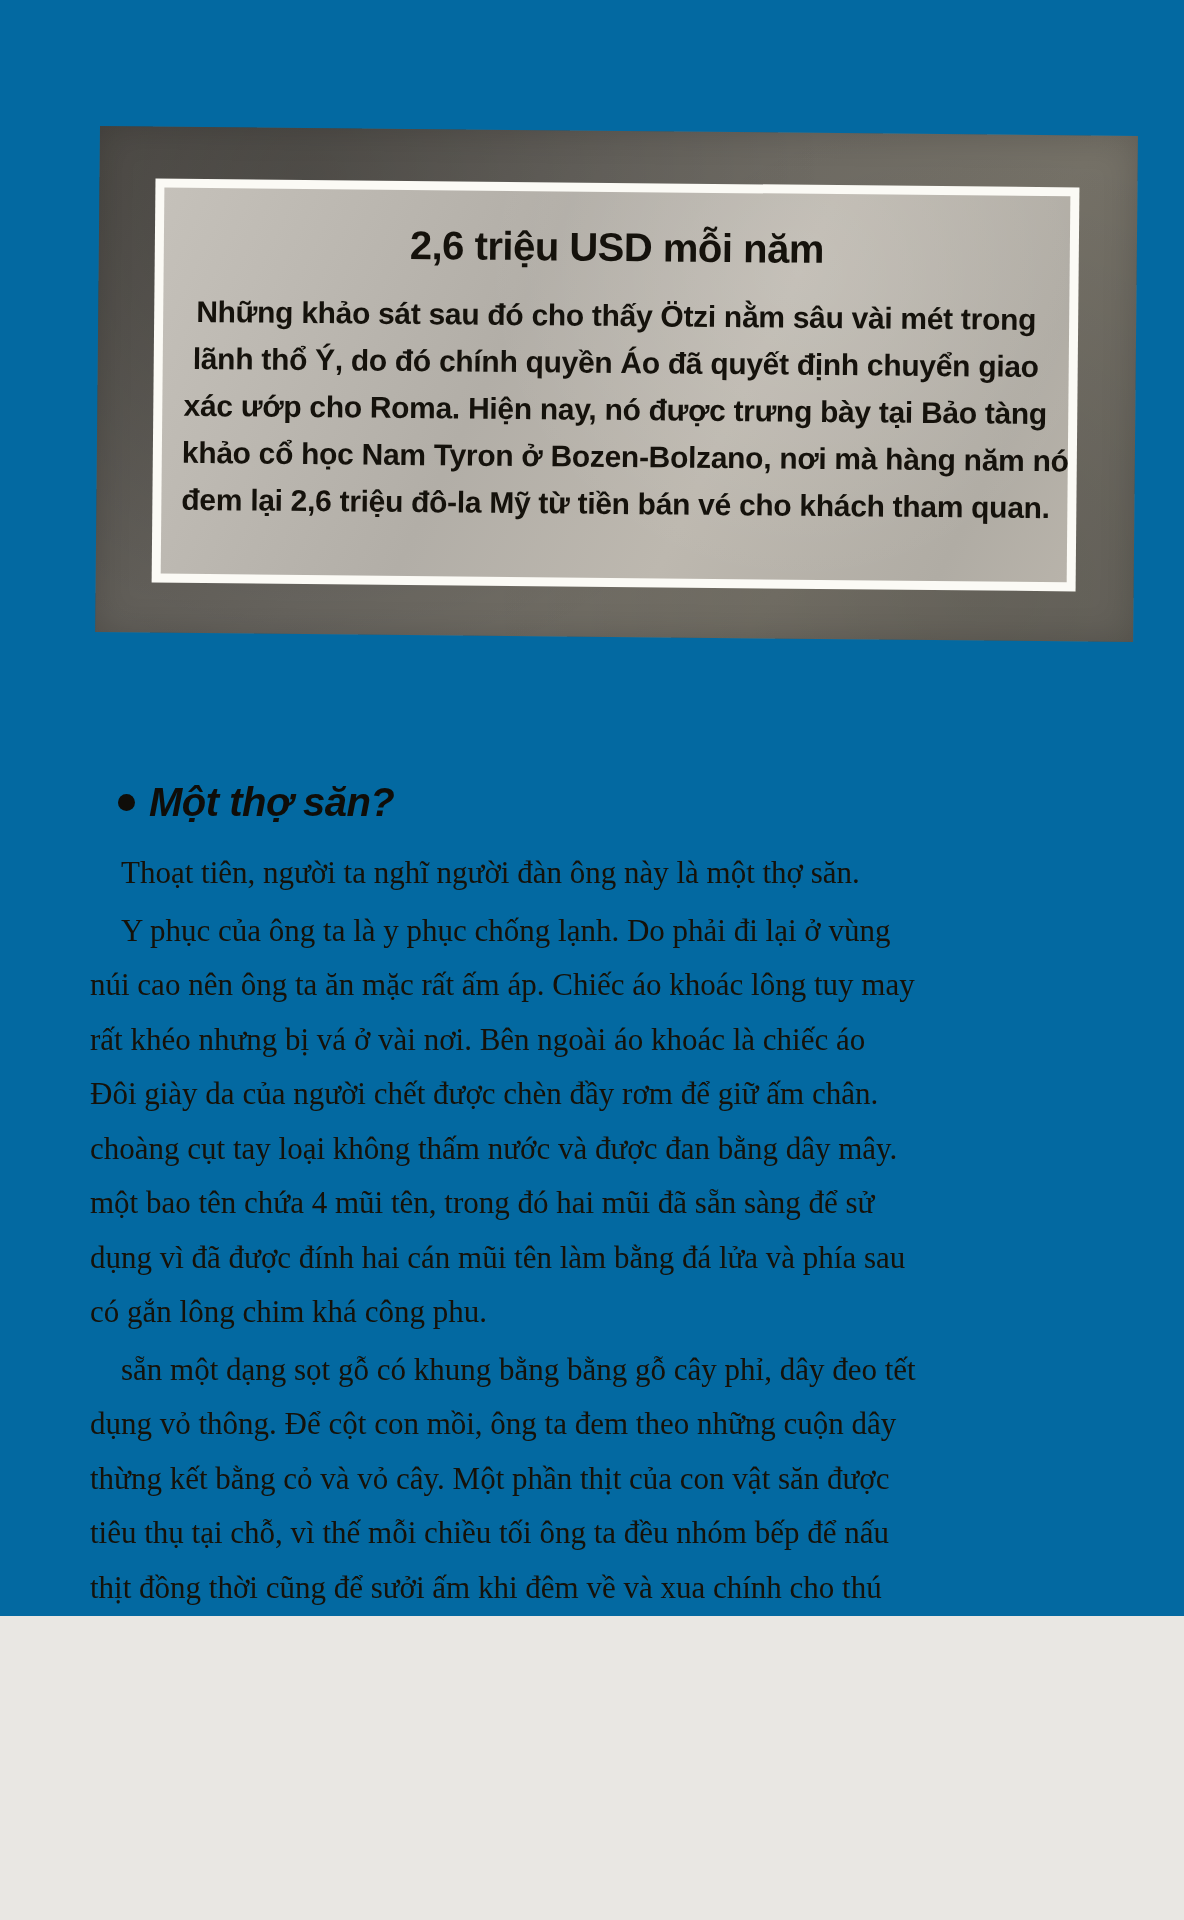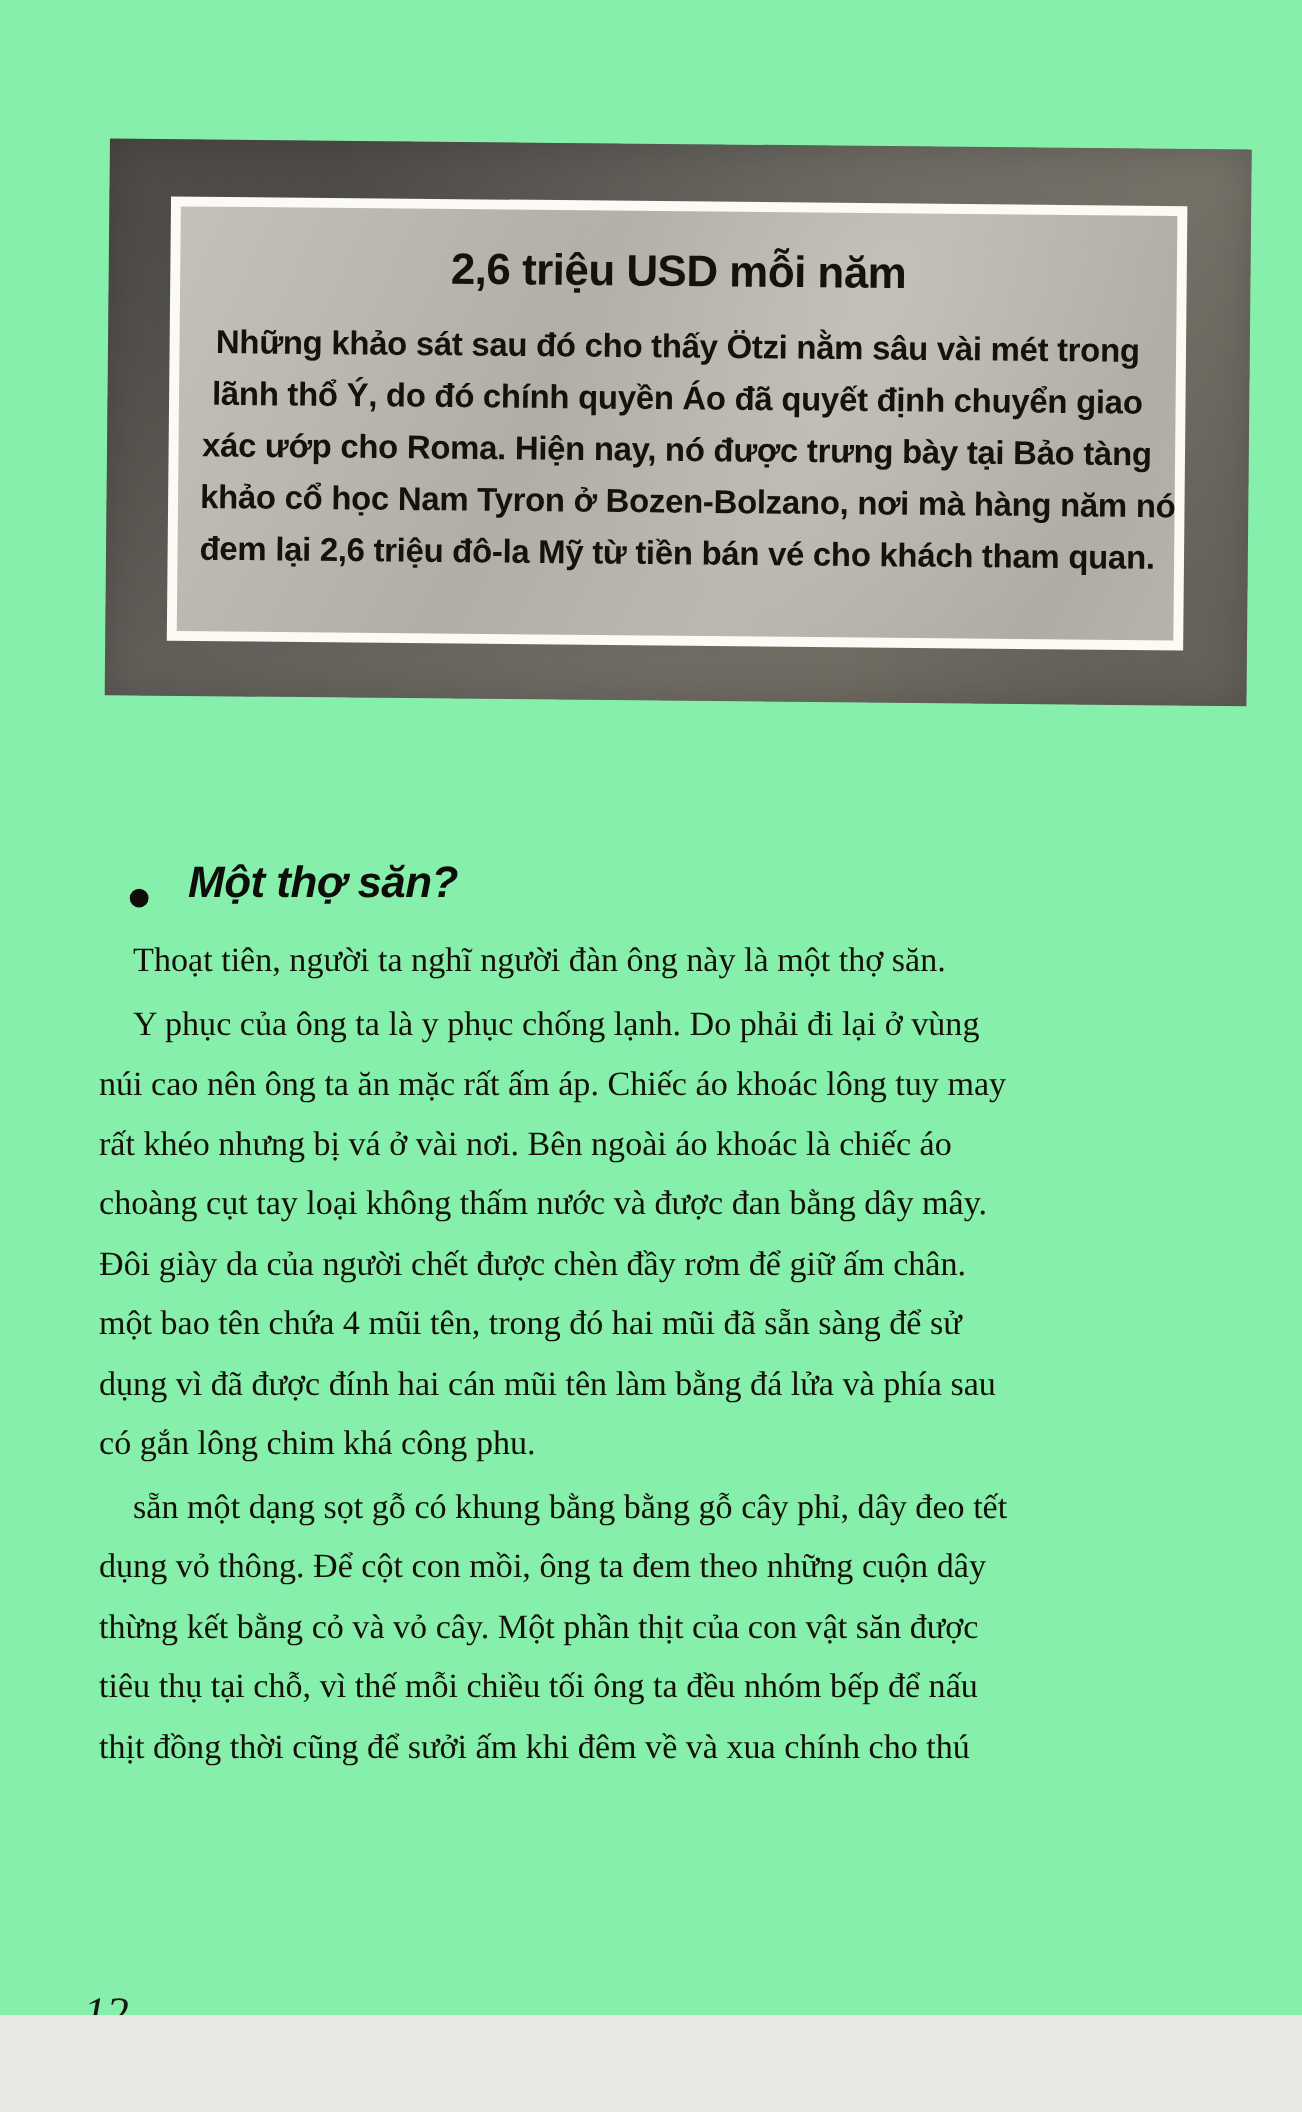--- a/index.html
+++ b/index.html
@@ -1,18 +1,18 @@
 <!DOCTYPE html>
 <html><head>
 <meta charset="utf-8">
 <style>
   html,body{margin:0;padding:0;background:#e9e7e3;}
   .page{
-    position:relative; width:1184px; height:1832px; margin:0 auto;
-    background:#86efac; overflow:hidden;
+    position:relative; width:1184px; height:1616px; margin:0 auto;
+    background:#0369a1; overflow:hidden;
     font-family:"Liberation Serif","DejaVu Serif",serif; color:#17130d;
   }
 
   
   .infobox{
     position:absolute; left:100px; top:126px; width:1038px; height:506px;
     box-sizing:border-box; padding:52px 58px 50px 56px;
     transform:rotate(0.55deg); transform-origin:top left;
     background:
       radial-gradient(circle at 20% 10%, rgba(0,0,0,0.18), rgba(0,0,0,0) 55%),
@@ -38,21 +38,21 @@
   }
   .infobox-body{
     margin-top:22px; font-weight:bold; font-size:30px; line-height:47px;
     letter-spacing:-0.3px;
   }
   .infobox-body .line{white-space:nowrap;}
 
   
   .section-heading{
     position:absolute; left:118px; top:780px;
-    display:flex; align-items:flex-end; gap:36px;
+    display:flex; align-items:center; gap:14px;
     font-family:"Liberation Sans","DejaVu Sans",sans-serif;
     font-weight:bold; font-style:italic; font-size:40px; color:#0f0d09;
     letter-spacing:-0.5px;
   }
   .bullet{
     width:17px; height:17px; border-radius:50%; background:#0f0d09;
     flex:0 0 auto; overflow:hidden; color:transparent; font-size:1px;
   }
 
   
@@ -96,22 +96,22 @@
   </div>
 
   <div class="body-text">
       <div class="para">
         <div class="line">Thoạt tiên, người ta nghĩ người đàn ông này là một thợ săn.</div>
       </div>
       <div class="para">
         <div class="line">Y phục của ông ta là y phục chống lạnh. Do phải đi lại ở vùng</div>
         <div class="line">núi cao nên ông ta ăn mặc rất ấm áp. Chiếc áo khoác lông tuy may</div>
         <div class="line">rất khéo nhưng bị vá ở vài nơi. Bên ngoài áo khoác là chiếc áo</div>
+        <div class="line">Đôi giày da của người chết được chèn đầy rơm để giữ ấm chân.</div>
         <div class="line">choàng cụt tay loại không thấm nước và được đan bằng dây mây.</div>
-        <div class="line">Đôi giày da của người chết được chèn đầy rơm để giữ ấm chân.</div>
         <div class="line">một bao tên chứa 4 mũi tên, trong đó hai mũi đã sẵn sàng để sử</div>
         <div class="line">dụng vì đã được đính hai cán mũi tên làm bằng đá lửa và phía sau</div>
         <div class="line">có gắn lông chim khá công phu.</div>
       </div>
       <div class="para">
         <div class="line">sẵn một dạng sọt gỗ có khung bằng bằng gỗ cây phỉ, dây đeo tết</div>
         <div class="line">dụng vỏ thông. Để cột con mồi, ông ta đem theo những cuộn dây</div>
         <div class="line">thừng kết bằng cỏ và vỏ cây. Một phần thịt của con vật săn được</div>
         <div class="line">tiêu thụ tại chỗ, vì thế mỗi chiều tối ông ta đều nhóm bếp để nấu</div>
         <div class="line">thịt đồng thời cũng để sưởi ấm khi đêm về và xua chính cho thú</div>

